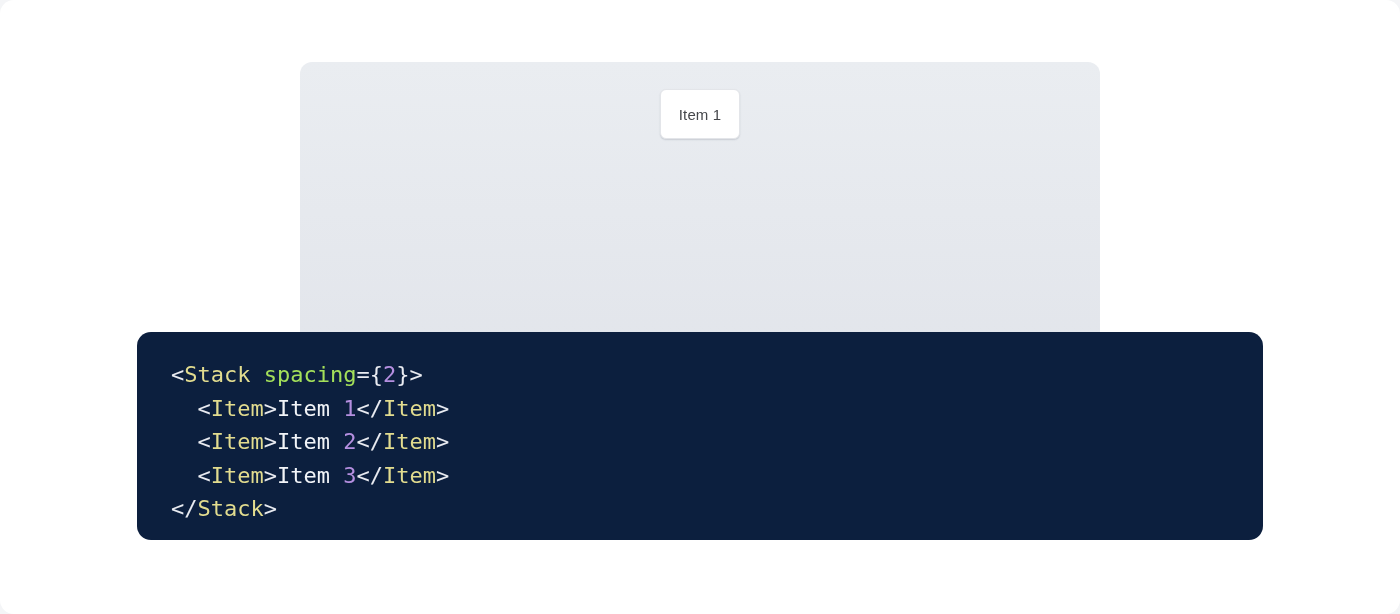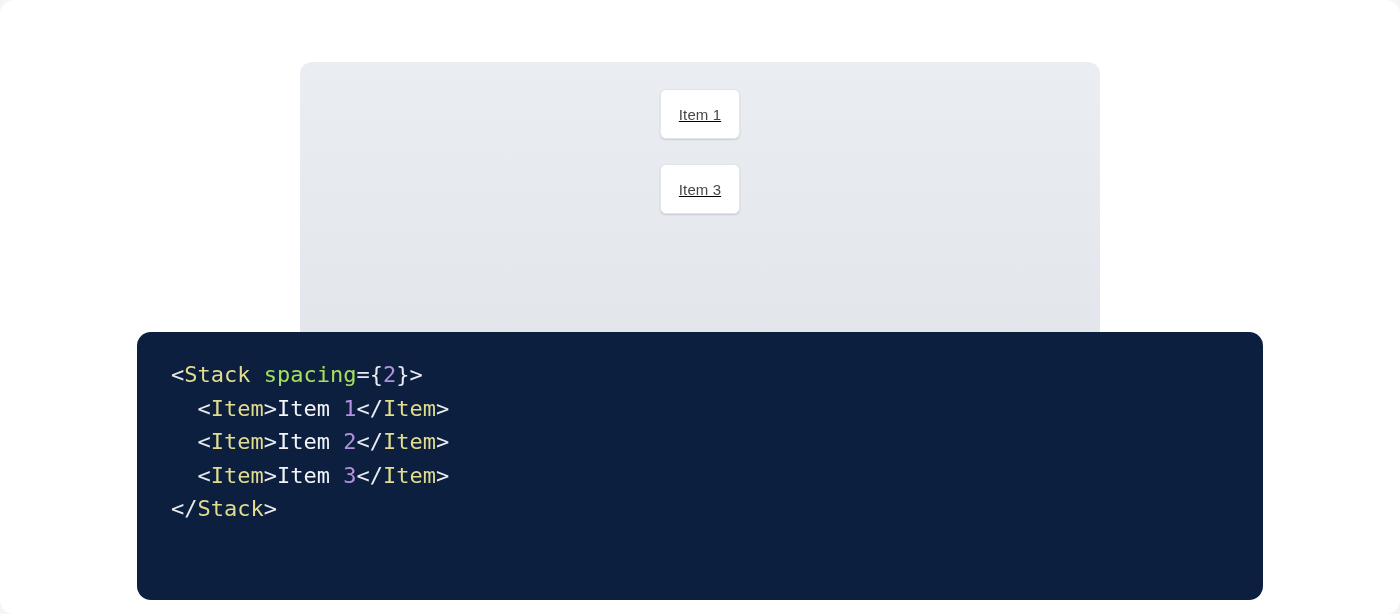--- a/index.html
+++ b/index.html
@@ -71,21 +71,21 @@
     letter-spacing: 0.1px;
     white-space: nowrap;
   }
 
   
   #code-block {
     position: absolute;
     left: 137px;
     top: 332px;
     width: 1126px;
-    height: 268px;
+    height: 208px;
     background: #0c1f3e;
     border-radius: 14px;
     box-sizing: border-box;
     padding: 26px 34px;
     overflow: hidden;
   }
 
   #code-listing {
     font-family: "DejaVu Sans Mono", "Liberation Mono", monospace;
     font-size: 22px;
@@ -102,26 +102,23 @@
   .tok-attr   { color: #a4e05a; }
   .tok-num    { color: #b58fe0; }
   .tok-text   { color: #f2f4f8; }
 </style>
 </head>
 <body style="background: rgb(244, 245, 247);">
 
 <div id="page-card" style="background: rgb(255, 255, 255);">
 
   <div id="preview-surface" style="background: linear-gradient(rgb(234, 237, 241) 0%, rgb(226, 229, 235) 100%);">
-    <div id="stack-list" style="gap: 25px; text-decoration: underline;">
+    <div id="stack-list" style="gap: 38px;">
         <div class="stack-item">
           <span class="stack-item-label">Item 1</span>
-        </div>
-        <div class="stack-item">
-          <span class="stack-item-label">Item 3</span>
         </div>
       </div>
   </div>
 
   <div id="code-block" style="background: rgb(12, 31, 62);">
     <div id="code-listing"><span class="code-line"><span class="tok-punct" style="color: rgb(233, 235, 241);">&lt;</span><span class="tok-tag" style="color: rgb(226, 220, 143);">Stack</span><span class="tok-punct" style="color: rgb(233, 235, 241);"> </span><span class="tok-attr" style="color: rgb(164, 224, 90);">spacing</span><span class="tok-punct" style="color: rgb(233, 235, 241);">={</span><span class="tok-num" style="color: rgb(181, 143, 224);">2</span><span class="tok-punct" style="color: rgb(233, 235, 241);">}&gt;</span></span><span class="code-line"><span>  </span><span class="tok-punct" style="color: rgb(233, 235, 241);">&lt;</span><span class="tok-tag" style="color: rgb(226, 220, 143);">Item</span><span class="tok-punct" style="color: rgb(233, 235, 241);">&gt;</span><span class="tok-text" style="color: rgb(242, 244, 248);">Item </span><span class="tok-num" style="color: rgb(181, 143, 224);">1</span><span class="tok-punct" style="color: rgb(233, 235, 241);">&lt;/</span><span class="tok-tag" style="color: rgb(226, 220, 143);">Item</span><span class="tok-punct" style="color: rgb(233, 235, 241);">&gt;</span></span><span class="code-line"><span>  </span><span class="tok-punct" style="color: rgb(233, 235, 241);">&lt;</span><span class="tok-tag" style="color: rgb(226, 220, 143);">Item</span><span class="tok-punct" style="color: rgb(233, 235, 241);">&gt;</span><span class="tok-text" style="color: rgb(242, 244, 248);">Item </span><span class="tok-num" style="color: rgb(181, 143, 224);">2</span><span class="tok-punct" style="color: rgb(233, 235, 241);">&lt;/</span><span class="tok-tag" style="color: rgb(226, 220, 143);">Item</span><span class="tok-punct" style="color: rgb(233, 235, 241);">&gt;</span></span><span class="code-line"><span>  </span><span class="tok-punct" style="color: rgb(233, 235, 241);">&lt;</span><span class="tok-tag" style="color: rgb(226, 220, 143);">Item</span><span class="tok-punct" style="color: rgb(233, 235, 241);">&gt;</span><span class="tok-text" style="color: rgb(242, 244, 248);">Item </span><span class="tok-num" style="color: rgb(181, 143, 224);">3</span><span class="tok-punct" style="color: rgb(233, 235, 241);">&lt;/</span><span class="tok-tag" style="color: rgb(226, 220, 143);">Item</span><span class="tok-punct" style="color: rgb(233, 235, 241);">&gt;</span></span><span class="code-line"><span class="tok-punct" style="color: rgb(233, 235, 241);">&lt;/</span><span class="tok-tag" style="color: rgb(226, 220, 143);">Stack</span><span class="tok-punct" style="color: rgb(233, 235, 241);">&gt;</span></span></div>
   </div>
 
 </div>
 

